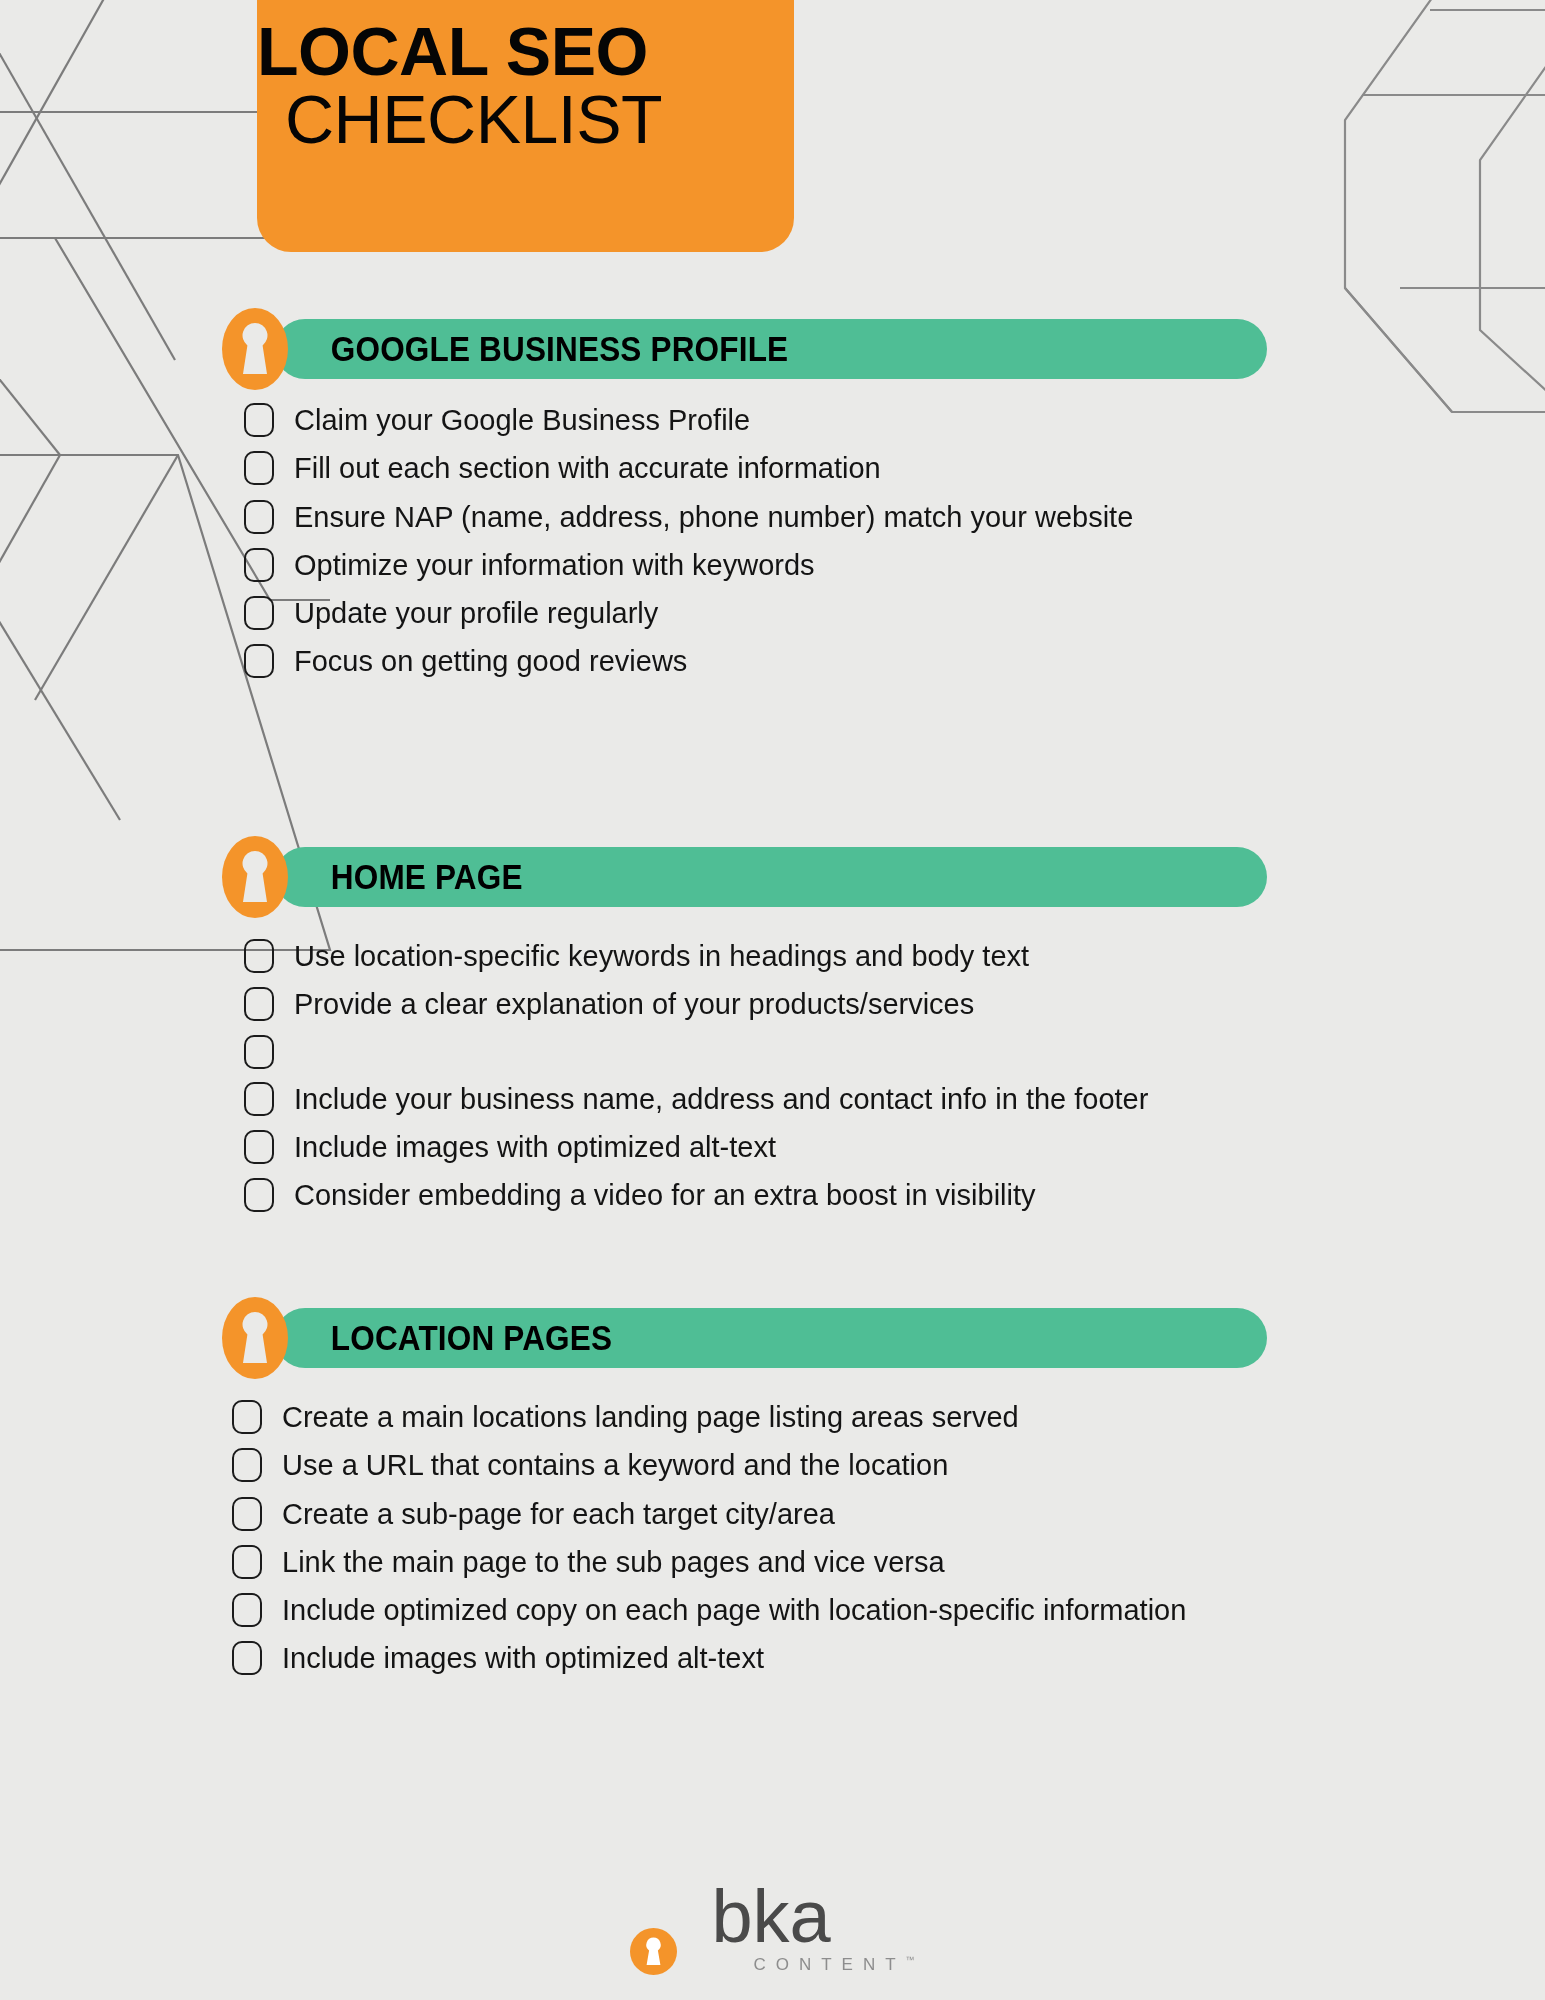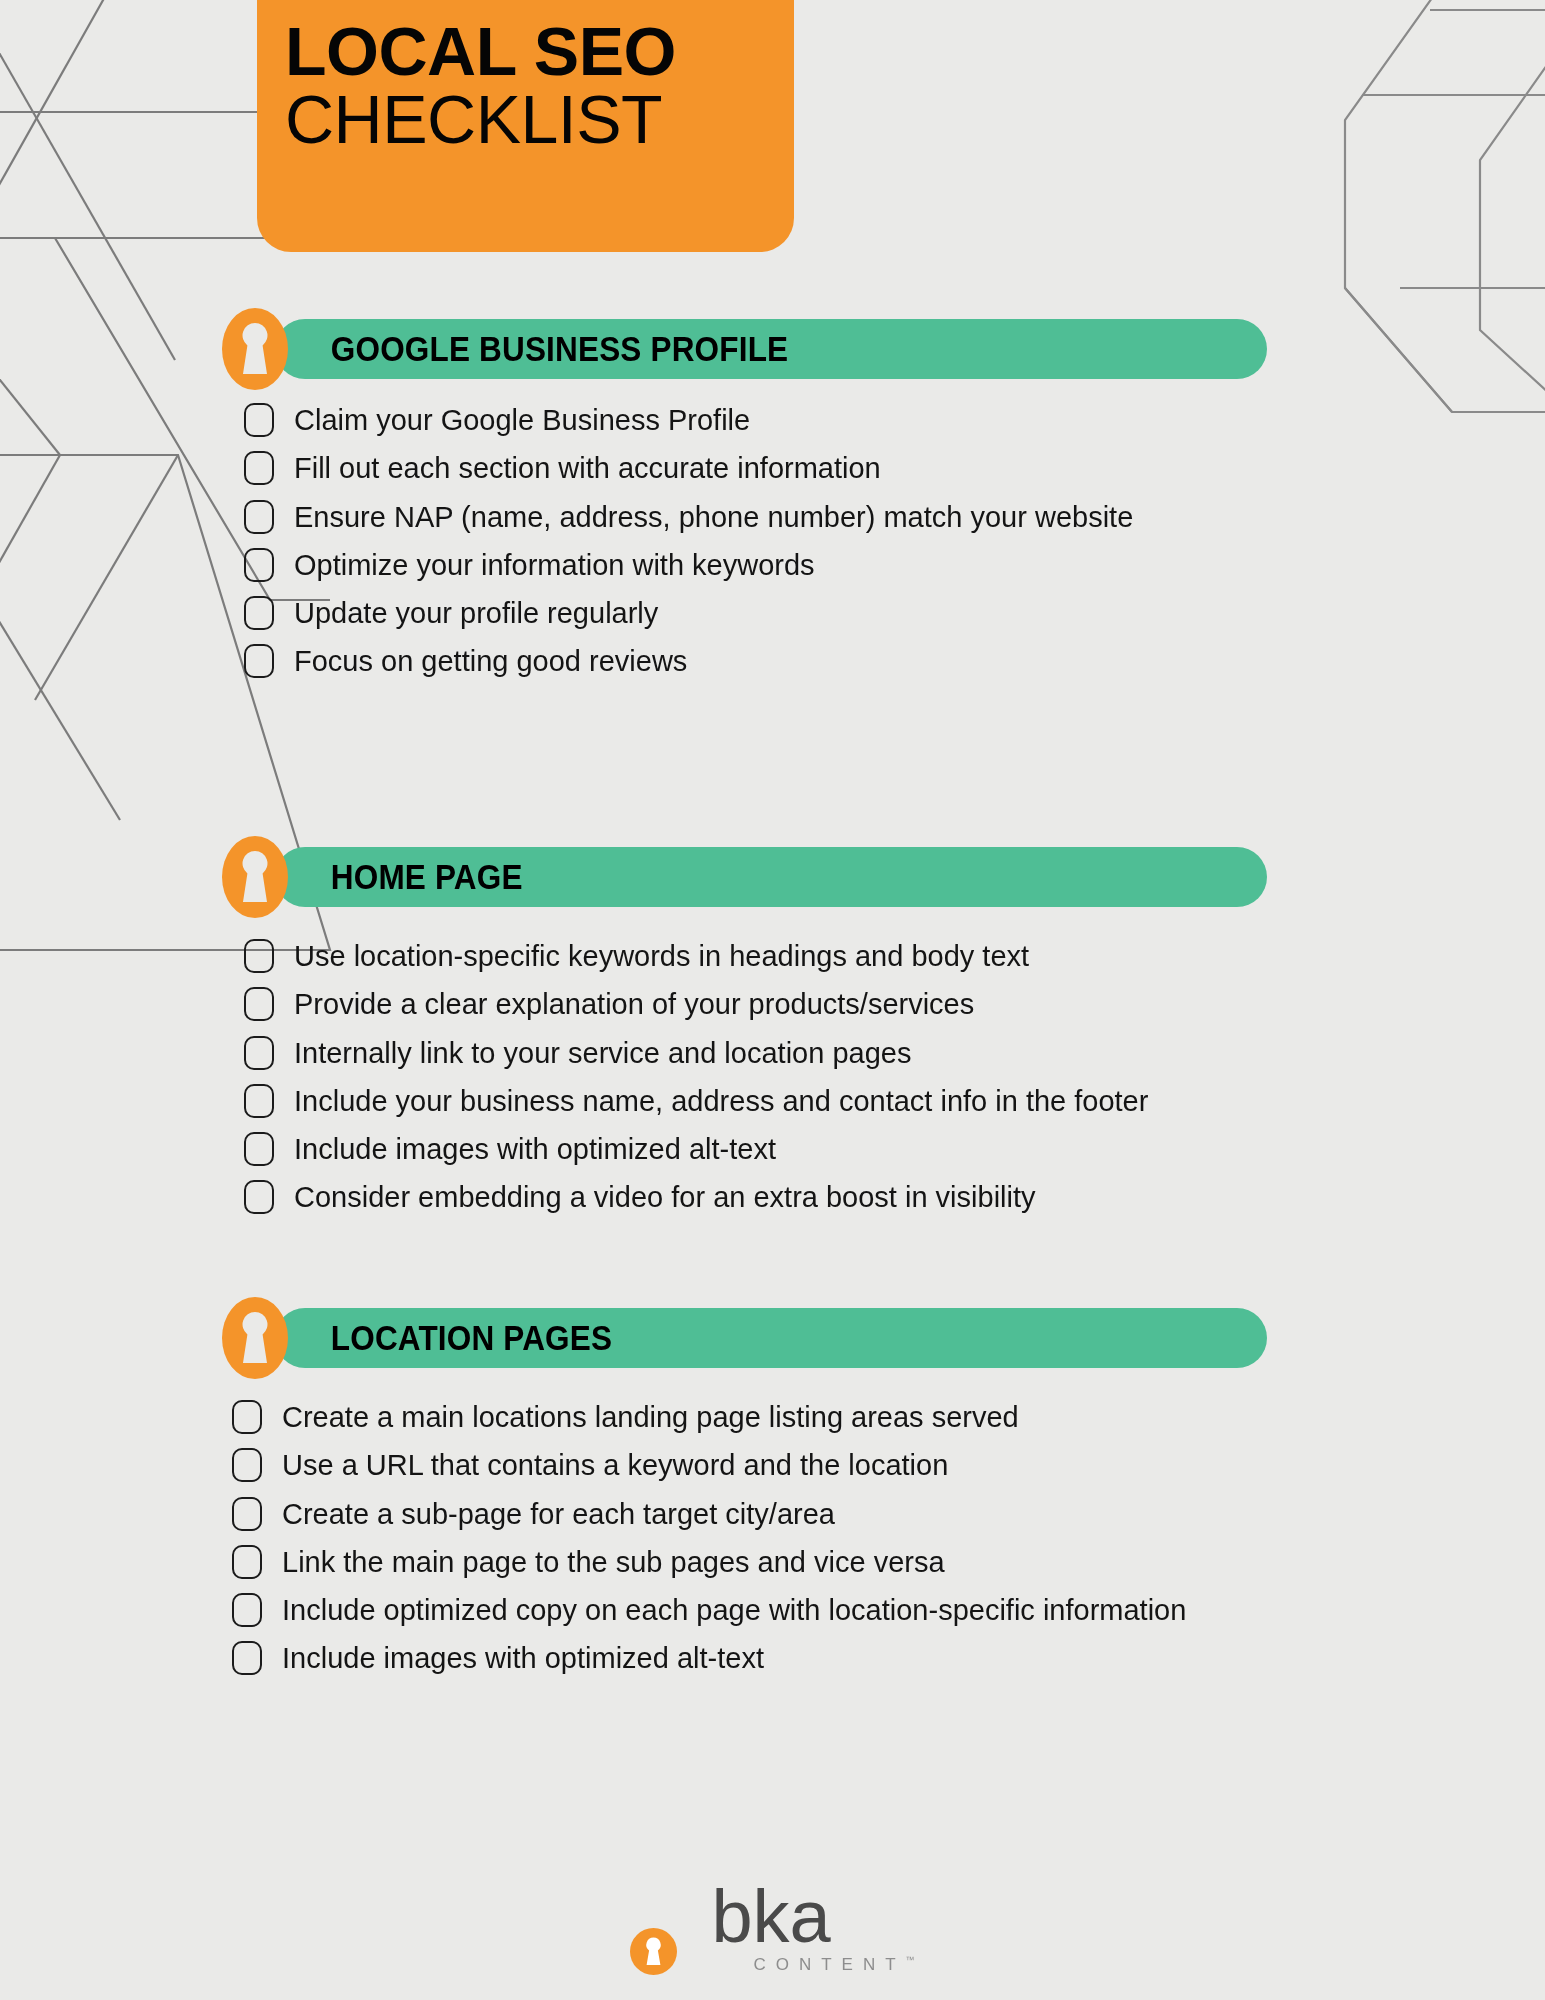--- a/index.html
+++ b/index.html
@@ -49,21 +49,20 @@
     text-align: left;
   }
   .header-title-main {
     display: block;
     font-family: "Liberation Sans", sans-serif;
     font-weight: bold;
     font-size: 68px;
     line-height: 0.98;
     letter-spacing: -0.5px;
     color: #050505;
-    padding-left: 28px;
   }
   .header-title-sub {
     display: block;
     font-family: "Liberation Sans", sans-serif;
     font-weight: 400;
     font-size: 68px;
     line-height: 1.02;
     letter-spacing: -0.5px;
     color: #050505;
     padding-left: 28px;
@@ -299,21 +298,20 @@
         <div class="check-item">
           <span class="checkbox"></span>
           <span class="check-label">Use location-specific keywords in headings and body text</span>
         </div>
         <div class="check-item">
           <span class="checkbox"></span>
           <span class="check-label">Provide a clear explanation of your products/services</span>
         </div>
         <div class="check-item">
           <span class="checkbox"></span>
-          <span class="check-label">Internally link to your service and location pages</span>
         </div>
         <div class="check-item">
           <span class="checkbox"></span>
           <span class="check-label">Include your business name, address and contact info in the footer</span>
         </div>
         <div class="check-item">
           <span class="checkbox"></span>
           <span class="check-label">Include images with optimized alt-text</span>
         </div>
         <div class="check-item">

